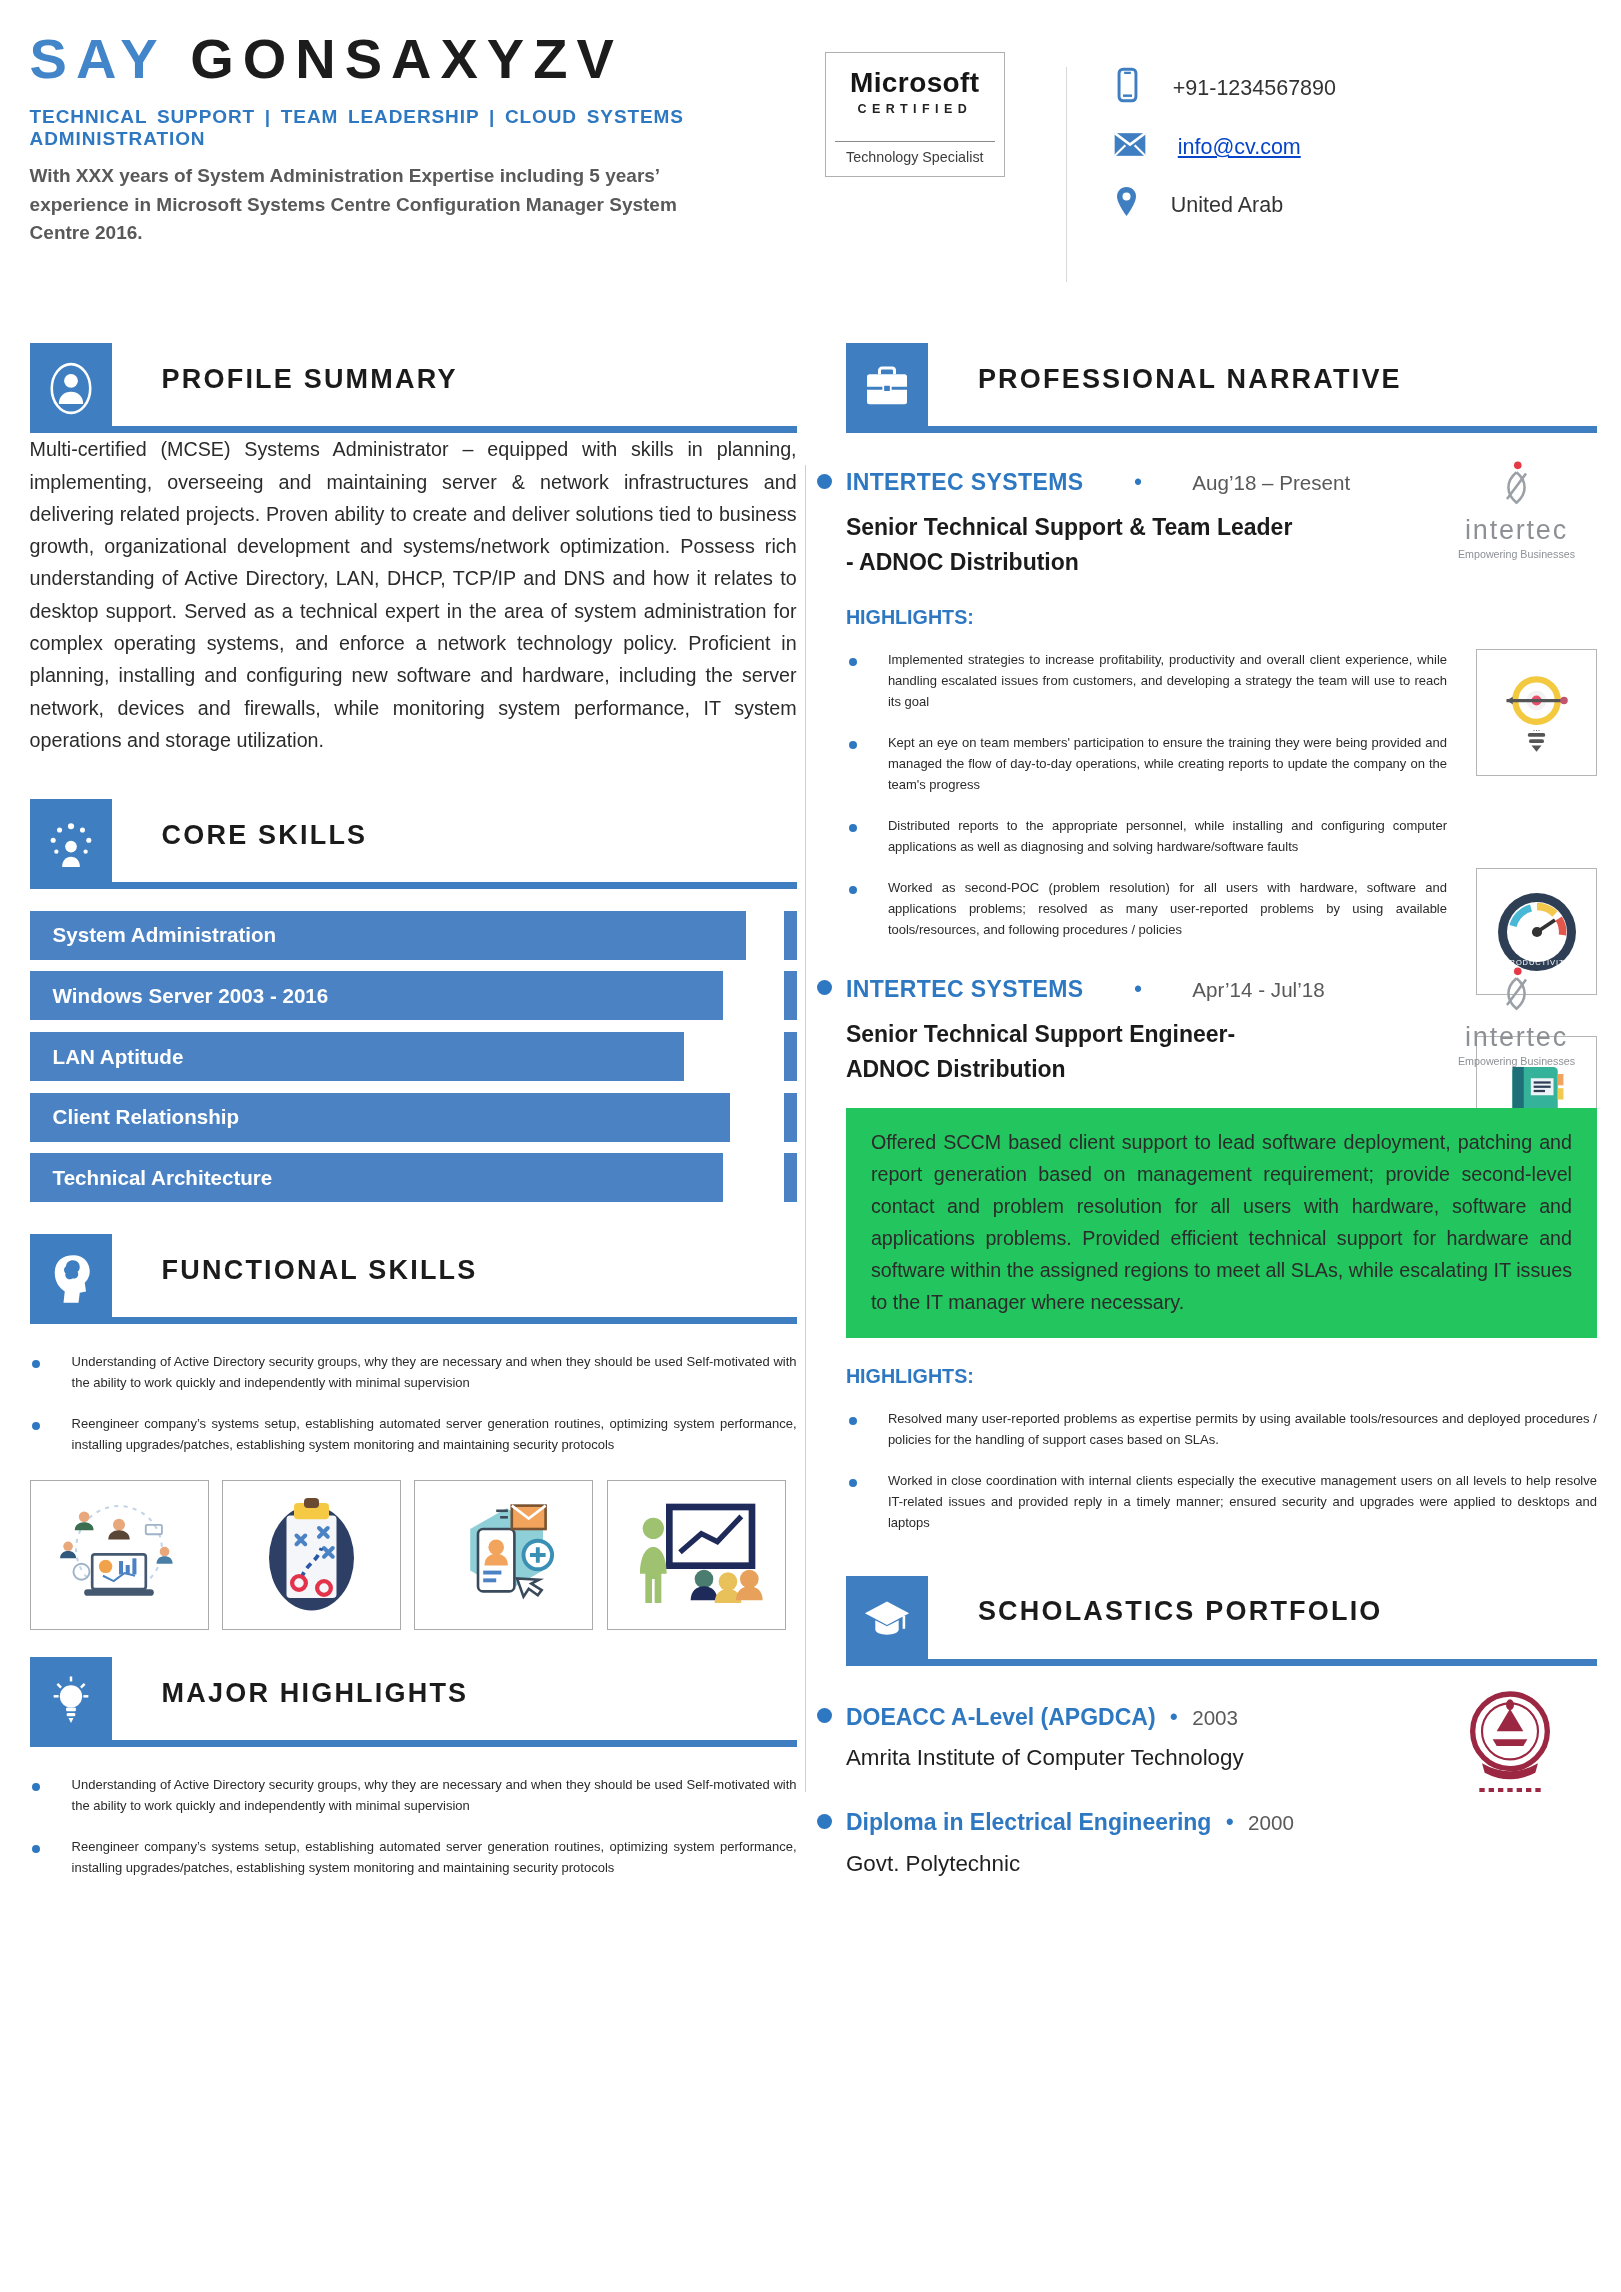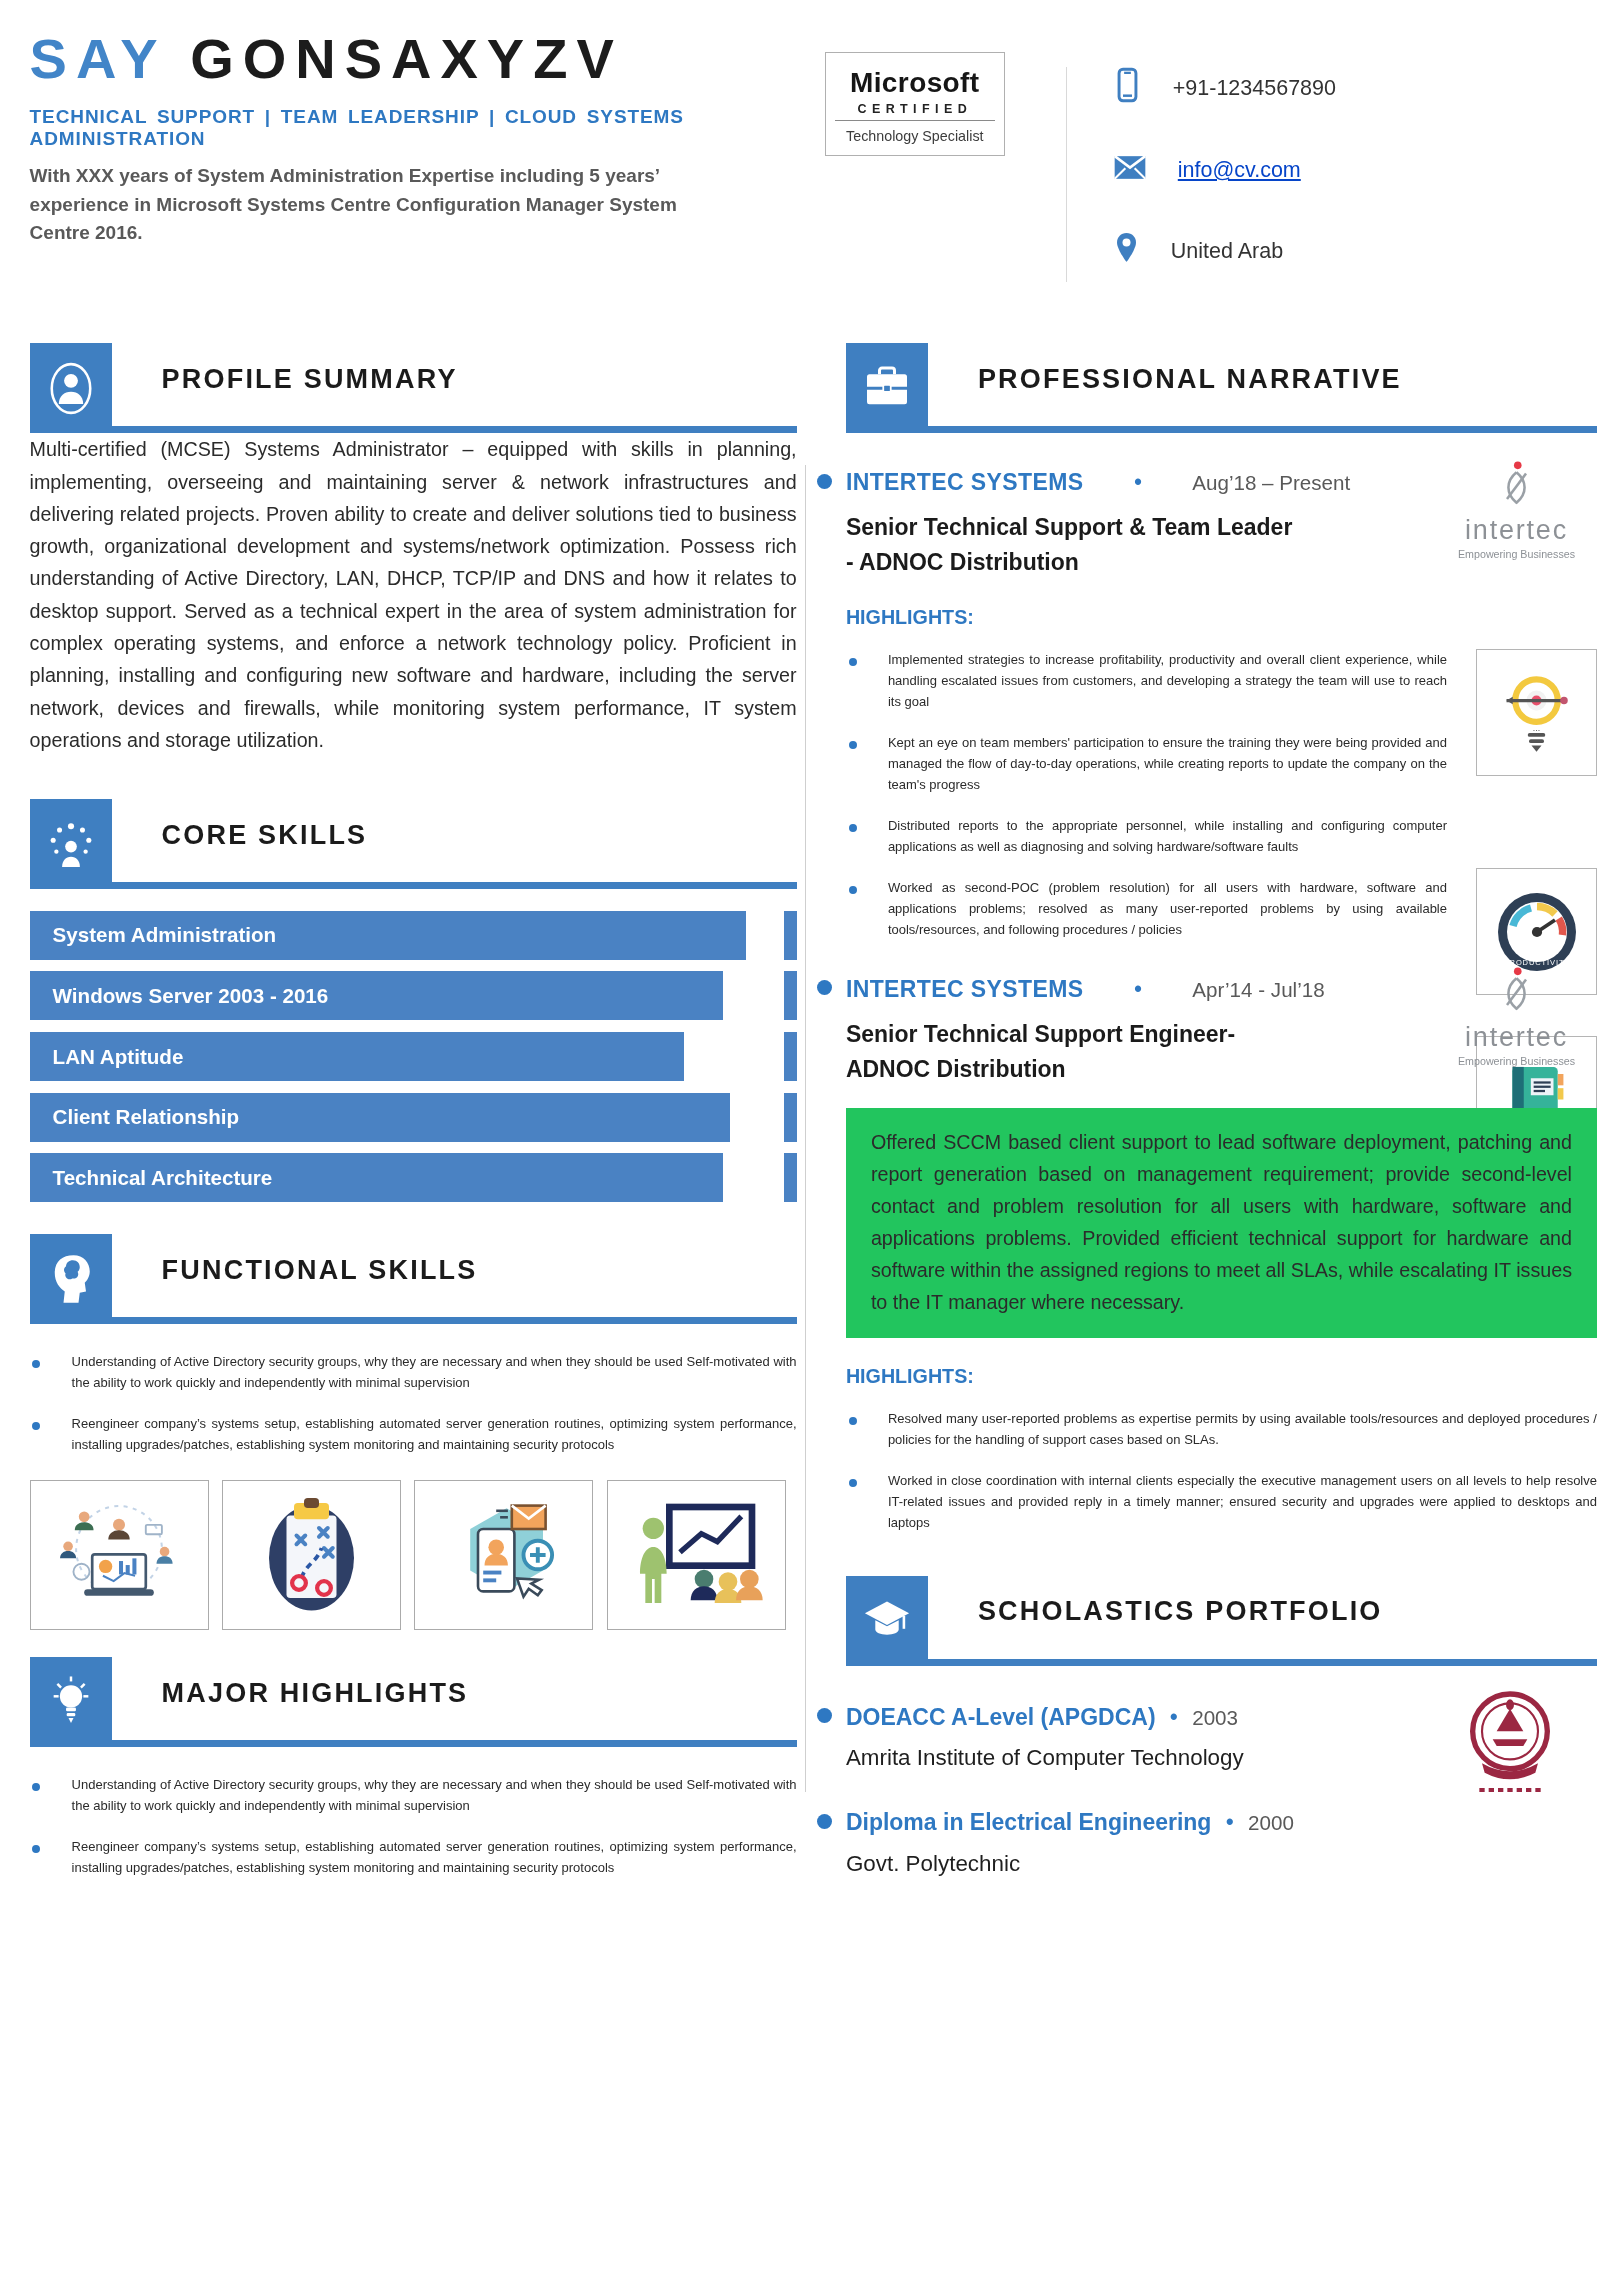--- a/index.html
+++ b/index.html
@@ -12,23 +12,23 @@
   
   .hdr { display:flex; align-items:flex-start; }
   .hdr-left { width:788px; flex:none; }
   .name { font-size:56px; font-weight:600; letter-spacing:9px; color:#1c1c1c; line-height:1.15; }
   .name .fn { color:#4285c8; }
   .role { font-size:23px; font-weight:700; letter-spacing:2.7px; color:#1f1f1f; margin-top:14.3px; }
   .tagline { font-size:19px; font-weight:700; color:#2e78c2; letter-spacing:0.9px; margin-top:14.3px; word-spacing:3.6px; }
   .hdr-sub { font-size:19px; font-weight:700; color:#595959; line-height:1.5; margin-top:12.5px; width:663px; }
   .ms-badge { flex:none; border:1.8px solid #b0b0b0; width:180px; padding:14.3px 9px 10.7px; text-align:center; margin:25px 0 0 7.2px; background:#fff; }
   .ms-brand { font-size:28px; font-weight:700; color:#161616; letter-spacing:0.4px; }
-  .ms-cert { font-size:12.5px; font-weight:700; color:#222; letter-spacing:5.4px; margin-top:2.7px; border-bottom:0.9px solid #8a8a8a; padding-bottom:4px;text-align:center; }
+  .ms-cert { font-size:12.5px; font-weight:700; color:#222; letter-spacing:5.4px; margin-top:2.7px; border-bottom:0.9px solid #8a8a8a; padding-bottom:25px;text-align:center; }
   .ms-spec { font-size:14.3px; color:#3c3c3c; margin-top:7.2px; }
-  .contacts { margin:40px 0 0 61px; padding-left:47px; border-left:1.8px solid #d9d9d9; display:flex; flex-direction:column; gap:46px; min-height:215px; }
+  .contacts { margin:40px 0 0 61px; padding-left:47px; border-left:1.8px solid #d9d9d9; display:flex; flex-direction:column; gap:23px; min-height:215px; }
   .c-row { display:flex; align-items:center; gap:32px; font-size:21.5px; color:#333; }
   .c-row svg { flex:none; }
   .email-link { color:#0645c9; text-decoration:underline; }
   
   .cols { display:flex; margin-top:7.2px; }
   .lcol { width:767px; flex:none; }
   .rcol { flex:1; margin-left:29.6px; padding-left:19.7px; position:relative; }
   .tl-line { position:absolute; left:-21.5px; top:176px; bottom:106px; width:1.8px; background:#cfcfcf; }
   
   .s-head { position:relative; display:flex; align-items:center; }

